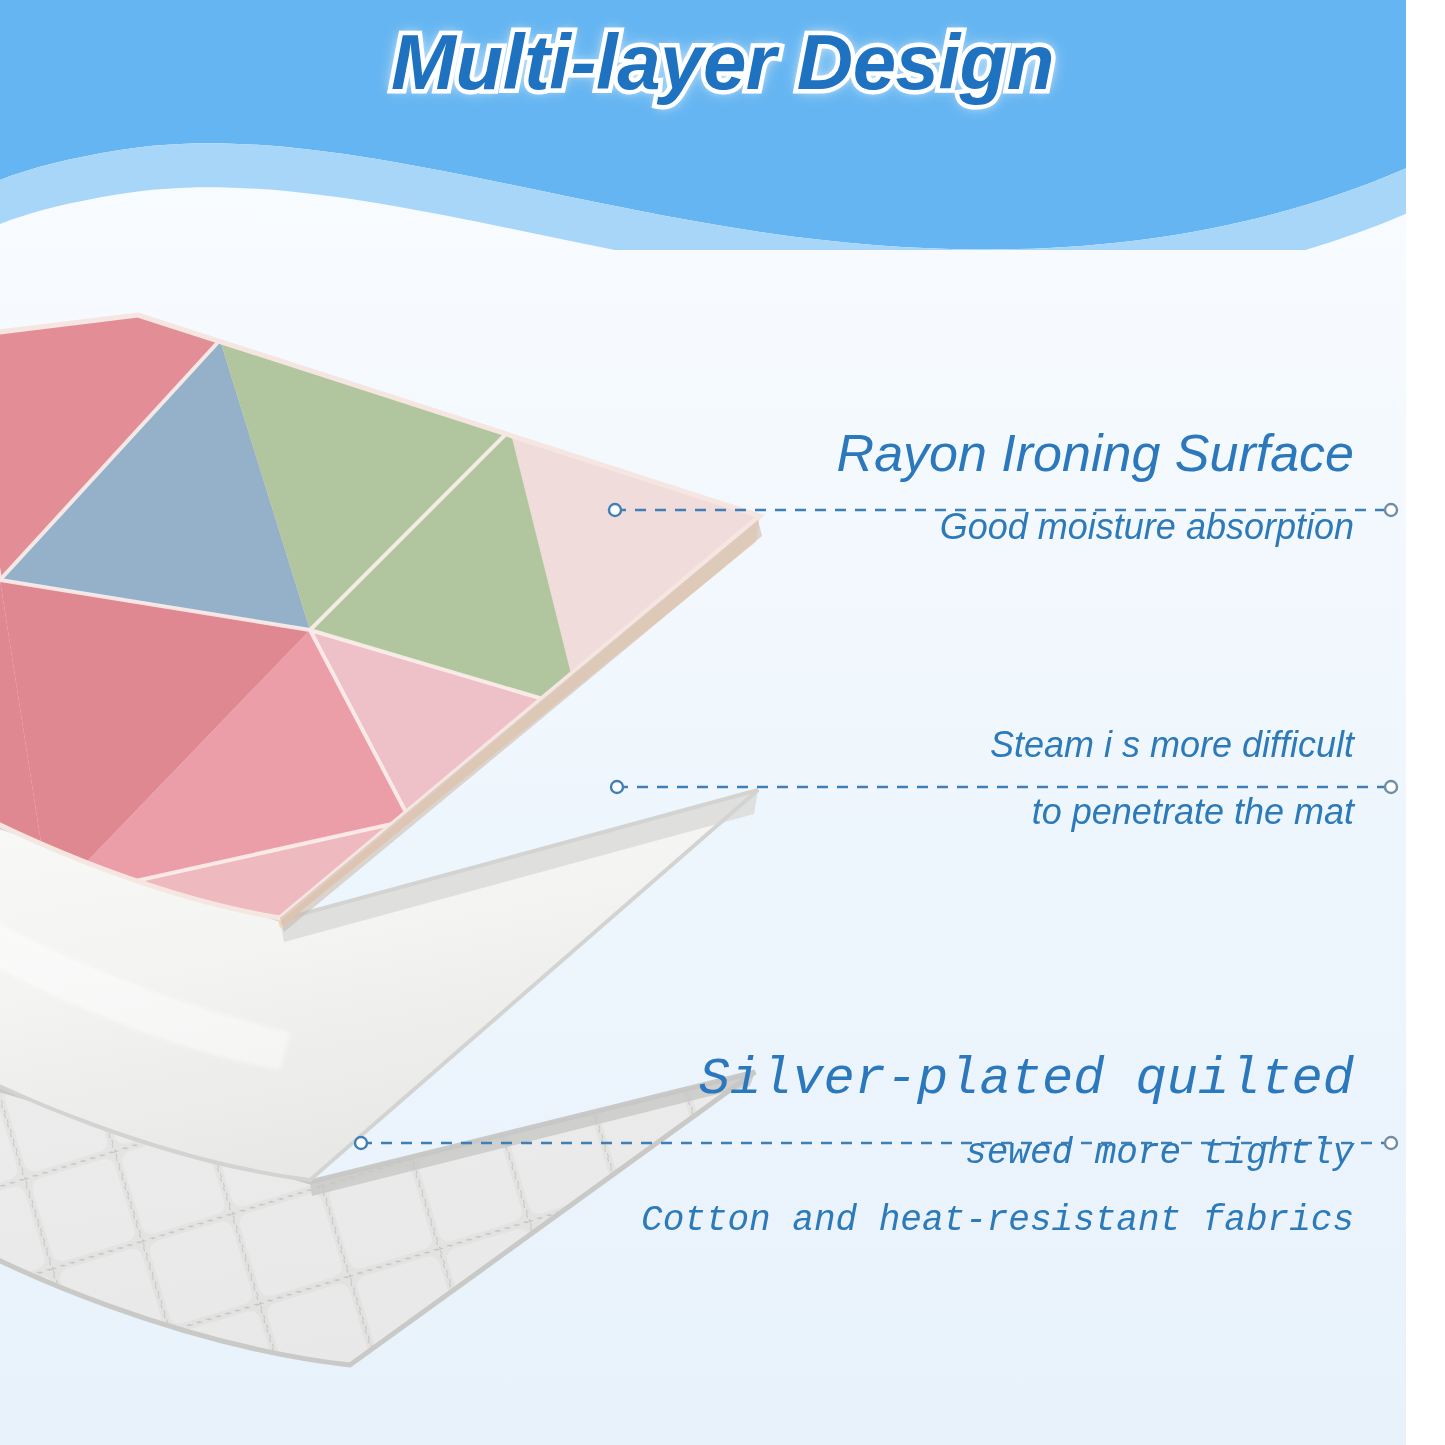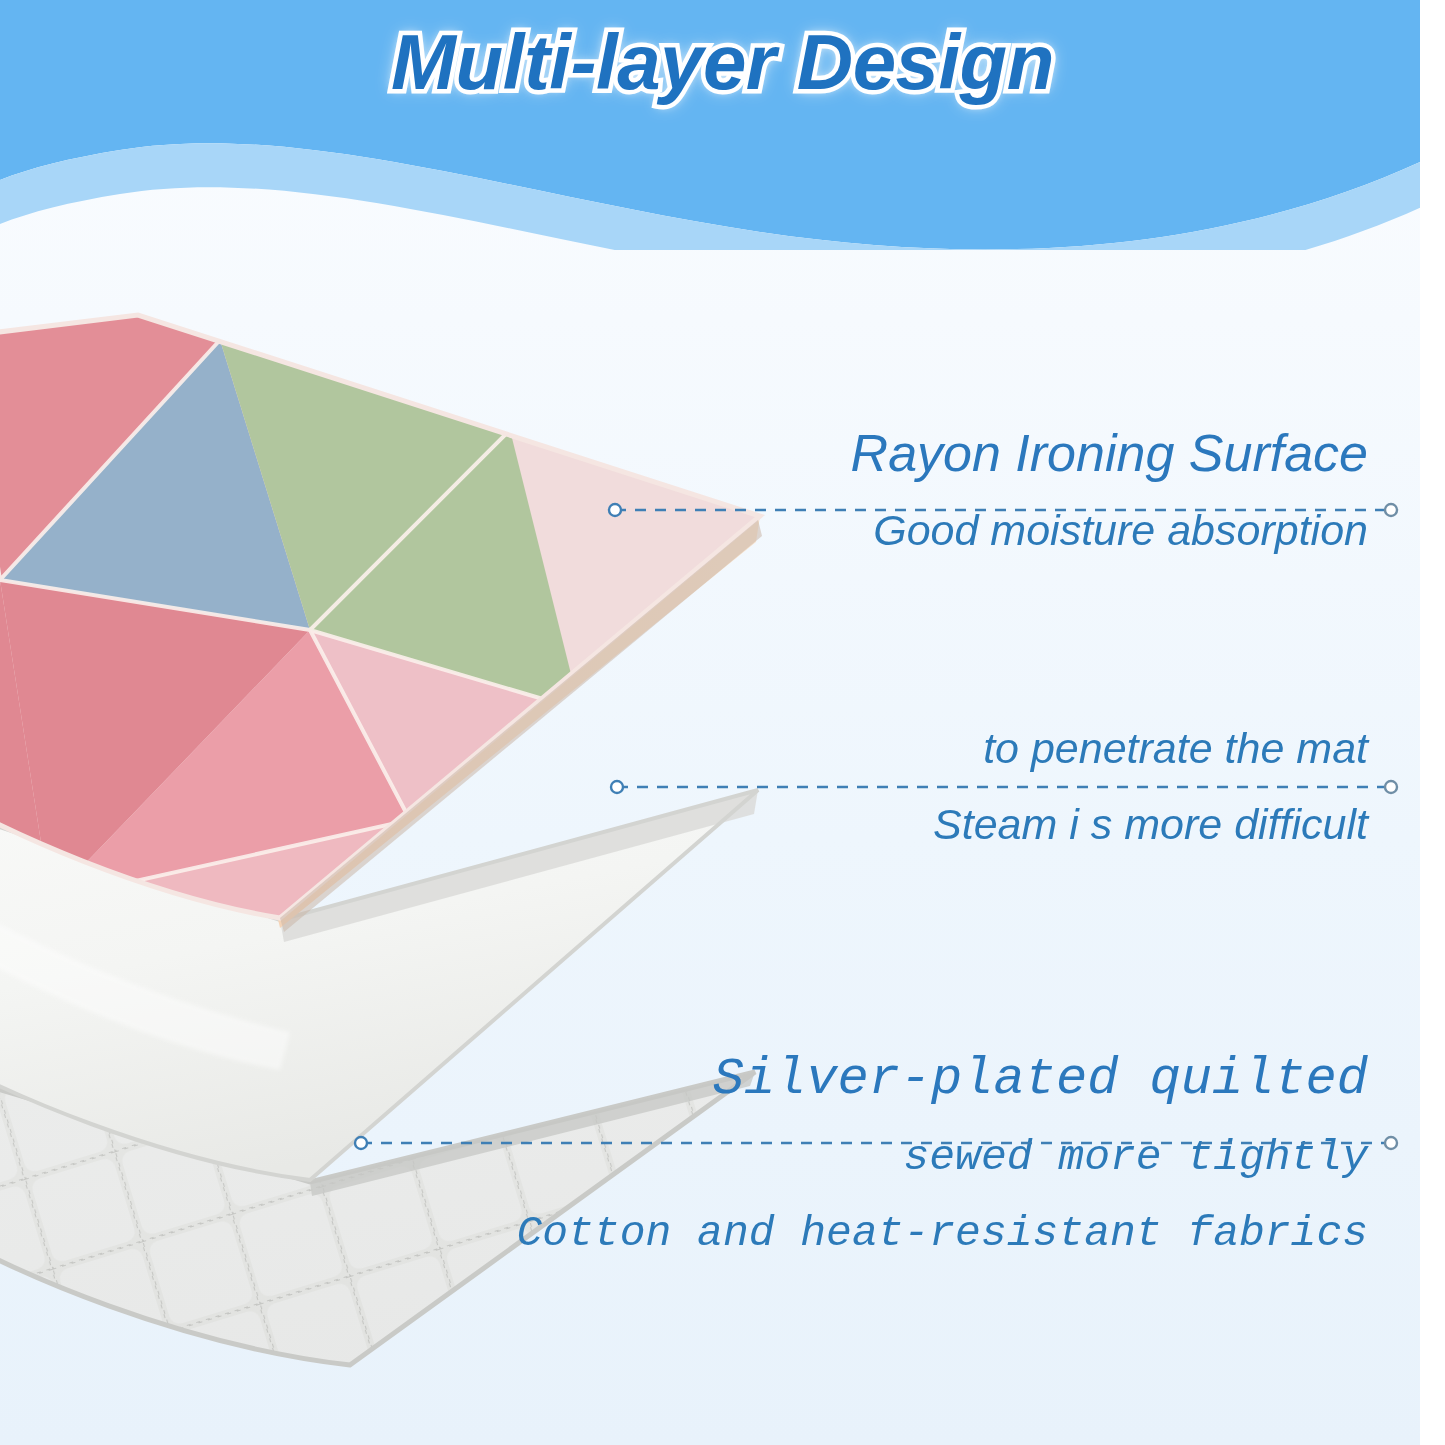--- a/index.html
+++ b/index.html
@@ -4,21 +4,20 @@
 <style>
   html,body{margin:0;padding:0;}
   body{
     width:1445px;height:1445px;overflow:hidden;
     font-family:"Liberation Sans", sans-serif;
     background:#ffffff;
   }
   #stage{
     position:relative;width:1406px;height:1445px;overflow:hidden;
     background:linear-gradient(180deg,#fbfdff 0%,#f6fafe 22%,#eef6fd 58%,#e8f2fb 100%);
-    padding-left:14px;
   }
 
   
   .header-wrap{
     position:absolute;left:0;top:0;width:1445px;height:250px;
     overflow:hidden;
   }
   .header-svg{position:absolute;left:0;top:0;width:1445px;height:250px;display:block;}
 
   .title{
@@ -52,21 +51,21 @@
   .callout .head{
     font-size:52px;
     font-style:italic;
     color:#2b78bd;
     line-height:1.12;
     white-space:nowrap;
     margin:0;
     padding:0 2px 0 0;
   }
   .callout .sub{
-    font-size:43px;
+    font-size:36px;
     font-style:italic;
     color:#2c7ab9;
     line-height:1.25;
     margin:0;
     padding:0 2px 0 0;
   }
 
   .leader{
     position:absolute;
     height:14px;
@@ -214,22 +213,22 @@
   </div>
   <div class="leader" id="leader-1">
     <svg viewBox="0 0 790 14" width="790" height="14" preserveAspectRatio="none">
       <line x1="7" y1="7" x2="783" y2="7" stroke="#3f7fb5" stroke-width="2.6" stroke-dasharray="11 9"></line>
       <circle cx="7" cy="7" r="6" fill="#ffffff" stroke="#3f7fb5" stroke-width="2.4"></circle>
       <circle cx="783" cy="7" r="6" fill="#ffffff" stroke="#6f8ea6" stroke-width="2.4"></circle>
     </svg>
   </div>
 
   <div class="callout" id="callout-2">
+    <div class="sub">Steam i s more difficult</div>
     <div class="sub">to penetrate the mat</div>
-    <div class="sub">Steam i s more difficult</div>
   </div>
   <div class="leader" id="leader-2">
     <svg viewBox="0 0 788 14" width="788" height="14" preserveAspectRatio="none">
       <line x1="7" y1="7" x2="781" y2="7" stroke="#3f7fb5" stroke-width="2.6" stroke-dasharray="11 9"></line>
       <circle cx="7" cy="7" r="6" fill="#ffffff" stroke="#3f7fb5" stroke-width="2.4"></circle>
       <circle cx="781" cy="7" r="6" fill="#ffffff" stroke="#6f8ea6" stroke-width="2.4"></circle>
     </svg>
   </div>
 
   <div class="callout" id="callout-3">

